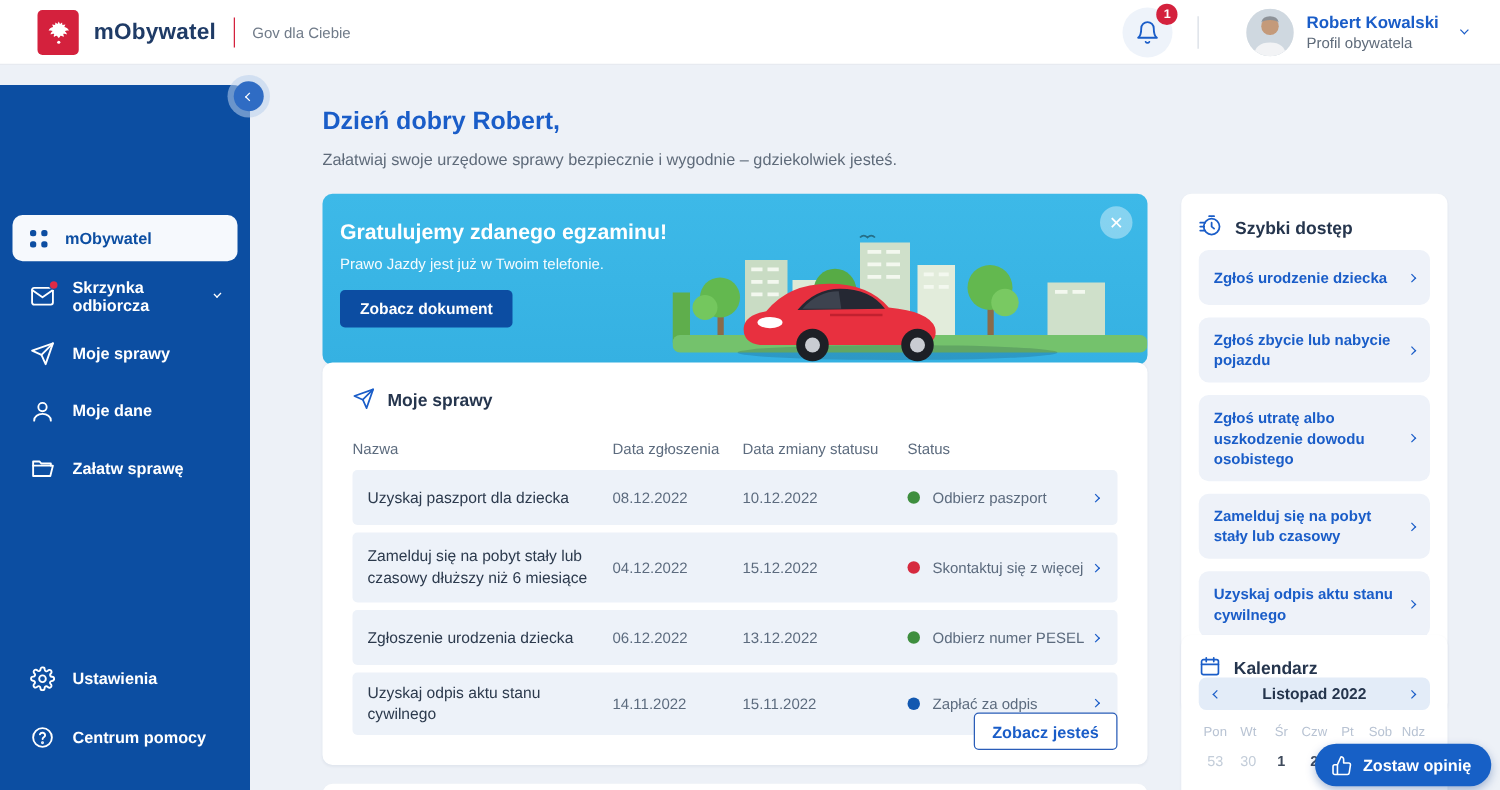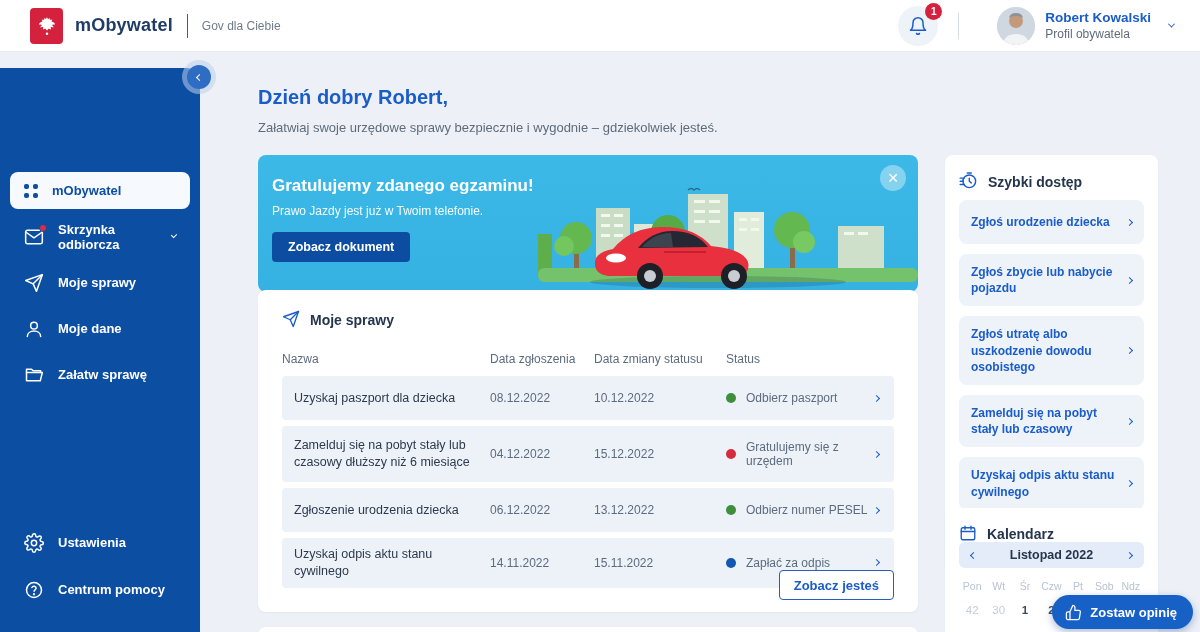--- a/index.html
+++ b/index.html
@@ -333,21 +333,21 @@
         <span>Odbierz paszport</span>
       </span>
     <span class="chev right sm row-chev"></span>
   </div>
   <div class="tbl-row" style="min-height:56px;">
     <span class="name">Zamelduj się na pobyt stały lub czasowy dłuższy niż 6 miesiące</span>
     <span class="cell">04.12.2022</span>
     <span class="cell">15.12.2022</span>
     <span class="status-cell">
         <i class="dot" style="background:#d62a3f"></i>
-        <span>Gratulujemy się z urzędem</span>
+        <span>Skontaktuj się z więcej</span>
       </span>
     <span class="chev right sm row-chev"></span>
   </div>
   <div class="tbl-row">
     <span class="name">Zgłoszenie urodzenia dziecka</span>
     <span class="cell">06.12.2022</span>
     <span class="cell">13.12.2022</span>
     <span class="status-cell">
         <i class="dot" style="background:#3e8e3e"></i>
         <span>Odbierz numer PESEL</span>
@@ -419,21 +419,21 @@
   <div class="cal-grid">
     <span class="dh">Pon</span>
     <span class="dh">Wt</span>
     <span class="dh">Śr</span>
     <span class="dh">Czw</span>
     <span class="dh">Pt</span>
     <span class="dh">Sob</span>
     <span class="dh">Ndz</span>
   </div>
   <div class="cal-grid nums">
-    <span class="d muted">42</span>
+    <span class="d muted">53</span>
     <span class="d muted">30</span>
     <span class="d">1</span>
     <span class="d">2</span>
     <span class="d">3</span>
     <span class="d"></span>
     <span class="d"></span>
   </div>
 </div>
 
 <button class="feedback-btn">

